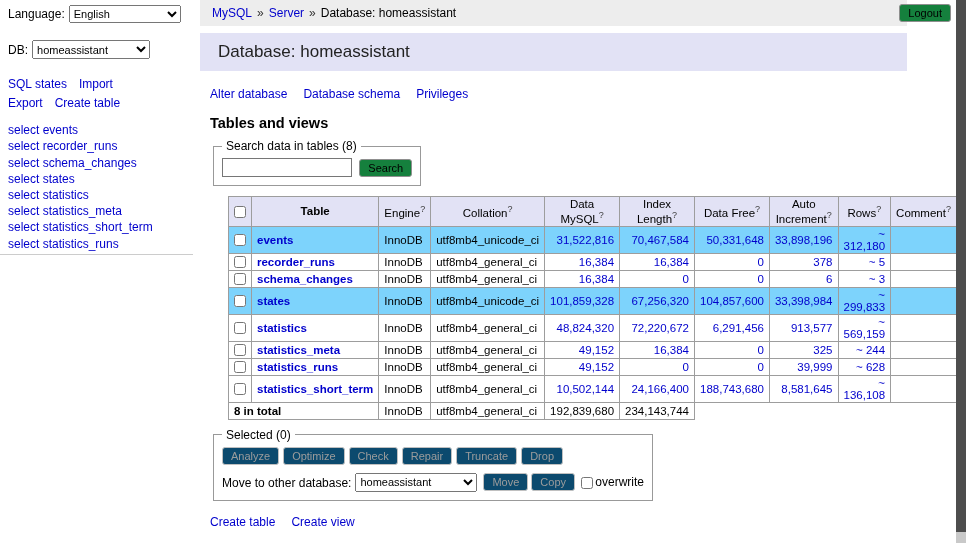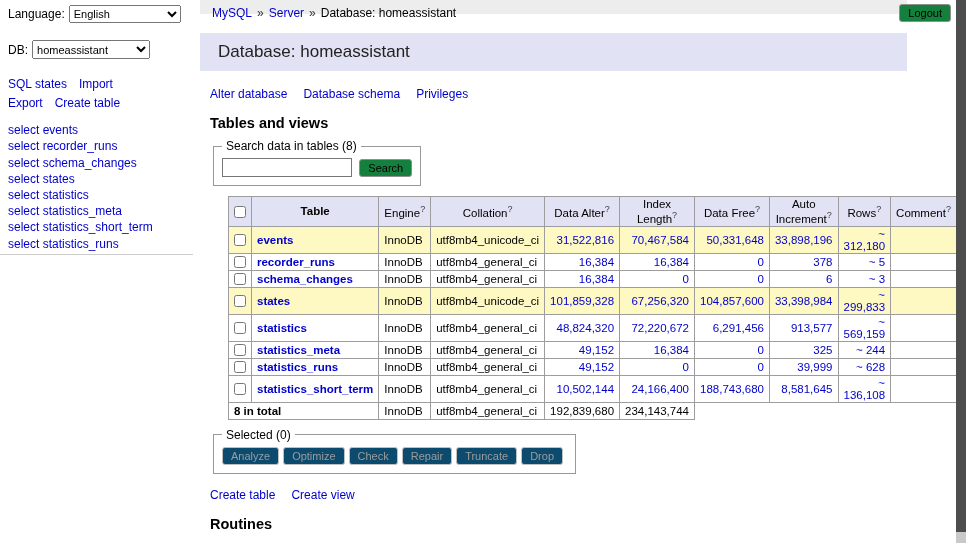--- a/index.html
+++ b/index.html
@@ -7,21 +7,21 @@
   body {
     width: 966px; height: 543px; position: relative; overflow: hidden;
     font-family: "Liberation Sans", sans-serif; font-size: 12px; color: #000;
   }
   a { color: #0000cc; text-decoration: none; cursor: pointer; }
   select, input, button { font-family: "Liberation Sans", sans-serif; }
 
   
   #lang-bar { position: absolute; top: 0; left: 0; height: 26px; padding: 5px 0 0 8px; white-space: nowrap; }
   #lang-bar select { width: 112px; height: 18px; font-size: 11px; margin-left: 4px; }
-  #breadcrumb { position: absolute; top: 0; left: 200px; width: 707px; height: 14px; background: #ededed; padding: 6px 12px; white-space: nowrap; }
+  #breadcrumb { position: absolute; top: 0; left: 200px; width: 707px; height: 26px; background: #ededed; padding: 6px 12px; white-space: nowrap; }
   #breadcrumb .sep { margin: 0 5px; color: #333; }
   #logout-btn { position: absolute; top: 4px; right: 15px; }
 
   button { font-size: 11px; padding: 2px 8px; background: #15803d; border: 1px solid #8f8f8f; border-radius: 3px; color: #000; cursor: pointer; }
   button:disabled { color: #9c9c9c; border-color: #c0c0c0; background: #0c4a6e; cursor: default; }
 
   
   #sidebar { position: absolute; top: 26px; left: 0; width: 193px; bottom: 0; }
   #logo { background: #e4e4e4; margin-top: 7px; padding: 7px 12px; font-style: italic; color: #7d7d7d; font-size: 16px; }
   #logo a { color: #7d7d7d; }
@@ -44,21 +44,21 @@
   legend { padding: 0 4px; font-size: 12px; }
   #search-fieldset input[type=text] { width: 130px; height: 19px; border: 1px solid #767676; padding: 1px 3px; margin-right: 4px; }
 
   table { border-collapse: collapse; margin: 10px 0 0 18px; font-size: 11.5px; }
   th, td { border: 1px solid #9d9d9d; padding: 1px 5px; height: 17px; vertical-align: middle; }
   thead th { background: #e2e2f5; font-weight: normal; text-align: center; }
   thead th.tname { font-weight: bold; }
   sup.help { font-size: 9px; color: #3d3d3d; cursor: pointer; }
   td.num { text-align: right; color: #0000cc; }
   td.num.black { color: #000; }
-  tr.shaded td { background: #fef9c3; }
+  tr.shaded td { background: #7dd3fc; }
   a.tbl-link { font-weight: bold; }
   td.total { font-weight: bold; }
   .check-col { text-align: center; width: 22px; }
   input[type=checkbox] { width: 12px; height: 12px; vertical-align: middle; }
   thead th:nth-child(2){ width:118px } thead th:nth-child(3){ width:46px }
   thead th:nth-child(4){ width:96px }  thead th:nth-child(5){ width:72px }
   thead th:nth-child(6){ width:74px }  thead th:nth-child(7){ width:60px }
   thead th:nth-child(8){ width:82px }  thead th:nth-child(9){ width:52px }
   thead th:nth-child(10){ width:56px }
 
@@ -112,21 +112,21 @@
       <button>Search</button>
     </fieldset>
 
     <table>
       <thead>
         <tr>
             <th class="check-col"><input type="checkbox" style=""></th>
             <th class="tname"><span>Table</span></th>
             <th><span>Engine</span><sup class="help">?</sup></th>
             <th><span>Collation</span><sup class="help">?</sup></th>
-            <th><span>Data Alter</span><sup class="help">?</sup></th>
+            <th><span>Data MySQL</span><sup class="help">?</sup></th>
             <th><span>Index Length</span><sup class="help">?</sup></th>
             <th><span>Data Free</span><sup class="help">?</sup></th>
             <th><span>Auto Increment</span><sup class="help">?</sup></th>
             <th><span>Rows</span><sup class="help">?</sup></th>
             <th><span>Comment</span><sup class="help">?</sup></th>
           </tr>
       </thead>
       <tbody>
           <tr class="shaded">
             <td class="check-col"><input type="checkbox" style=""></td>
@@ -232,20 +232,24 @@
             <td>utf8mb4_general_ci</td>
             <td class="num black">192,839,680</td>
             <td class="num black">234,143,744</td>
           </tr>
       </tfoot>
     </table>
 
     <fieldset id="selected-fieldset">
       <legend>Selected (0)</legend>
       <div class="btn-row"><button disabled="">Analyze</button><button disabled="">Optimize</button><button disabled="">Check</button><button disabled="">Repair</button><button disabled="">Truncate</button><button disabled="">Drop</button></div>
+      <div class="move-row">
+        <span>Move to other database:</span><select><option>homeassistant</option></select><button disabled="">Move</button><button disabled="">Copy</button>
+        <input type="checkbox" style=""><span class="ow-label">overwrite</span>
+      </div>
     </fieldset>
 
     <div class="links-row"><a>Create table</a><a>Create view</a></div>
 
     <h3>Routines</h3>
     
 
     
   </div>
 </div>

